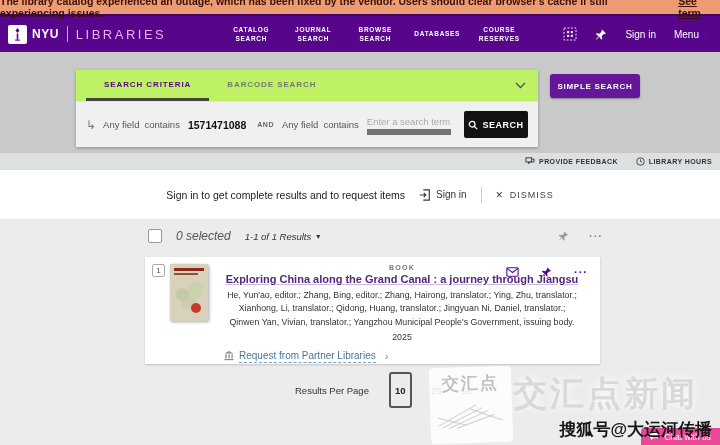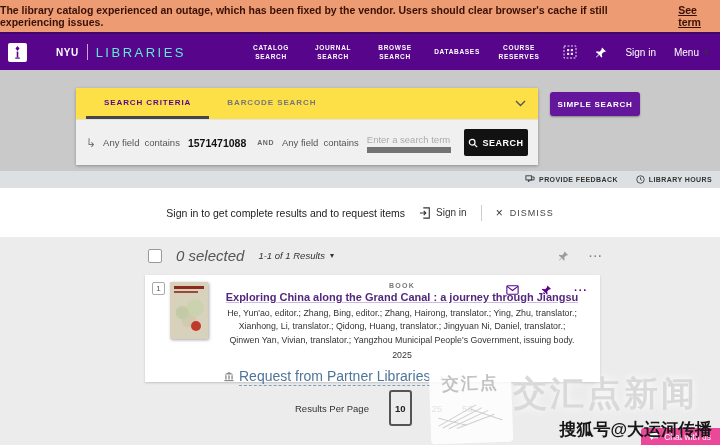--- a/index.html
+++ b/index.html
@@ -1,42 +1,42 @@
 <!DOCTYPE html>
 <html><head>
 <meta charset="utf-8">
 <style>
   * { margin:0; padding:0; box-sizing:border-box; }
   html,body { width:720px; height:445px; }
   body { font-family:"Liberation Sans", sans-serif; }
   .page { position:relative; width:720px; height:445px; overflow:hidden; background:#ececec; }
 
   
-  .banner { height:32px; background:#EC9B72; display:flex; align-items:center; justify-content:center; gap:5px;
+  .banner { height:14px; background:#EC9B72; display:flex; align-items:center; justify-content:center; gap:5px;
             font-size:10.5px; font-weight:bold; color:#3A1005; }
   .see-more { text-decoration:underline; color:#3A1005; cursor:pointer; }
 
   
   .header { height:38px; background:#57068C; border-top:2px solid #42056B; display:flex; align-items:center;
             padding:0 12px 0 8px; }
   .logo { display:flex; align-items:center; gap:5px; cursor:pointer; }
   .torch-box { width:19px; height:19px; background:#fff; border-radius:2px; display:flex; align-items:center; justify-content:center; }
-  .logo-nyu { color:#fff; font-weight:bold; font-size:10px; letter-spacing:.5px;margin-left:24px; }
+  .logo-nyu { color:#fff; font-weight:bold; font-size:12px; letter-spacing:.5px; }
   .logo-div { width:1px; height:16px; background:rgba(255,255,255,.65); margin:0 3px; }
-  .logo-lib { color:#5eead4; font-size:13px; letter-spacing:2.5px; font-weight:400; }
+  .logo-lib { color:#f0abfc; font-size:13px; letter-spacing:2.5px; font-weight:400; }
   .nav { display:flex; gap:12px; margin-left:60px; align-items:center; }
   .nav-item { color:#fff; font-size:6.5px; font-weight:bold; letter-spacing:.7px; text-align:center;
               width:50px; line-height:1.4; cursor:pointer; }
   .header-right { margin-left:auto; display:flex; align-items:center; gap:18px; }
   .hdr-icon { cursor:pointer; display:flex; }
   .hdr-signin, .menu { color:#fff; font-size:10px; cursor:pointer; display:flex; align-items:center; gap:5px; }
 
   
   .search-section { height:101px; background:#C9C9C9; position:relative; }
-  .search-panel { position:absolute; left:76px; top:18px; width:462px; background:#fde047;
+  .search-panel { position:absolute; left:76px; top:18px; width:462px; background:#bef264;
                   box-shadow:0 1px 3px rgba(0,0,0,.3); }
   .tab-row { height:32px; display:flex; align-items:stretch; border-bottom:1px solid #e2e2e2; }
   .tab { display:flex; align-items:center; padding:0 18px; font-size:8px; font-weight:bold; letter-spacing:.9px;
          color:#777; cursor:pointer; border-bottom:3px solid transparent; }
   .tab.active { color:#57068C; border-bottom-color:#454545; margin-left:10px; }
   .panel-chevron { margin-left:auto; align-self:center; margin-right:12px; cursor:pointer; display:flex; }
   .form-area { background:#F0F0F0; height:45px; display:flex; align-items:center; padding:0 10px; gap:5px;
                font-size:9.5px; color:#555; }
   .sub-arrow { color:#777; font-size:12px; line-height:1; margin-right:2px; }
   .qval { font-weight:bold; color:#111; font-size:10.5px; margin:0 3px; }
@@ -62,21 +62,21 @@
                 font-size:10.5px; color:#222; }
   .signin-link { display:flex; gap:5px; align-items:center; font-size:10px; color:#333; cursor:pointer; }
   .vdiv { width:1px; height:16px; background:#ccc; }
   .dismiss { display:flex; gap:6px; font-size:9px; letter-spacing:1px; color:#444; cursor:pointer; align-items:center; }
   .close-x { font-size:12px; color:#333; }
 
   
   .results-area { position:relative; height:218px; }
   .results-header { position:absolute; left:148px; top:10px; width:455px; display:flex; align-items:center; gap:14px; }
   .checkbox { width:14px; height:14px; background:#fff; border:1px solid #999; border-radius:2px; cursor:pointer; }
-  .sel-label { font-style:italic; font-size:15px; color:#555; }
+  .sel-label { font-style:italic; font-size:12px; color:#555; }
   .count { font-style:italic; font-size:9.5px; color:#333; display:flex; gap:5px; align-items:center; cursor:pointer; }
   .caret { font-size:8px; color:#333; font-style:normal; }
   .rh-actions { margin-left:auto; display:flex; gap:20px; align-items:center; }
   .dots { color:#888; font-size:11px; font-weight:bold; letter-spacing:1px; cursor:pointer; }
 
   .result-card { position:absolute; left:145px; top:38px; width:455px; height:107px; background:#fff;
                  box-shadow:0 1px 2px rgba(0,0,0,.18); cursor:pointer; }
   .index-box { position:absolute; left:7px; top:7px; width:13px; height:13px; border:1px solid #aaa; font-size:8px;
                color:#555; display:flex; align-items:center; justify-content:center; border-radius:2px; background:#fff; }
   .book-cover { position:absolute; left:25px; top:7px; width:38px; height:57px; background:#D8D2BD;
@@ -88,21 +88,21 @@
                 radial-gradient(circle at 68% 40%, #CBD2AE 0 8px, rgba(0,0,0,0) 9px),
                 radial-gradient(circle at 50% 80%, #D0CBB0 0 7px, rgba(0,0,0,0) 8px); }
   .cover-seal { position:absolute; left:21px; bottom:8px; width:10px; height:10px; border-radius:50%; background:#C0392B; }
   .record-body { position:absolute; left:79px; top:7px; width:356px;text-align:center; }
   .rec-type { font-size:7px; letter-spacing:1.2px; color:#777; font-weight:600; }
   .rec-title { display:block; font-size:11px; font-weight:bold; color:#53277E; line-height:1.2; margin:2px 0 3px;
                text-decoration:underline; text-decoration-color:#CBBBDD; cursor:pointer; }
   .rec-authors { font-size:8.8px; color:#333; line-height:1.5; }
   .rec-year { font-size:8.8px; color:#333; margin-top:3px; }
   .request-link { display:flex; align-items:center; gap:5px; margin-top:8px; cursor:pointer; }
-  .request-text { font-size:14px; color:#4E749B; border-bottom:1px dashed #7FA0BC; padding-bottom:1px; }
+  .request-text { font-size:10px; color:#4E749B; border-bottom:1px dashed #7FA0BC; padding-bottom:1px; }
   .req-chev { color:#888; font-size:11px; margin-left:4px; }
   .record-actions { position:absolute; right:12px; top:9px; display:flex; gap:22px; align-items:center; }
   .act-dots { color:#57068C; font-size:11px; font-weight:bold; letter-spacing:1px; cursor:pointer; }
 
   .per-page-row { position:absolute; left:295px; top:153px; display:flex; align-items:center; gap:20px; }
   .pp-label { font-size:9.5px; color:#333; }
   .pp-box { min-width:22px; height:22px; border:2px solid #555; border-radius:3px; display:flex; align-items:center;
             justify-content:center; font-size:9.5px; font-weight:bold; color:#222; padding:16px 4px; cursor:pointer; }
   .pp-opt { font-size:9.5px; color:#555; cursor:pointer; }
 

